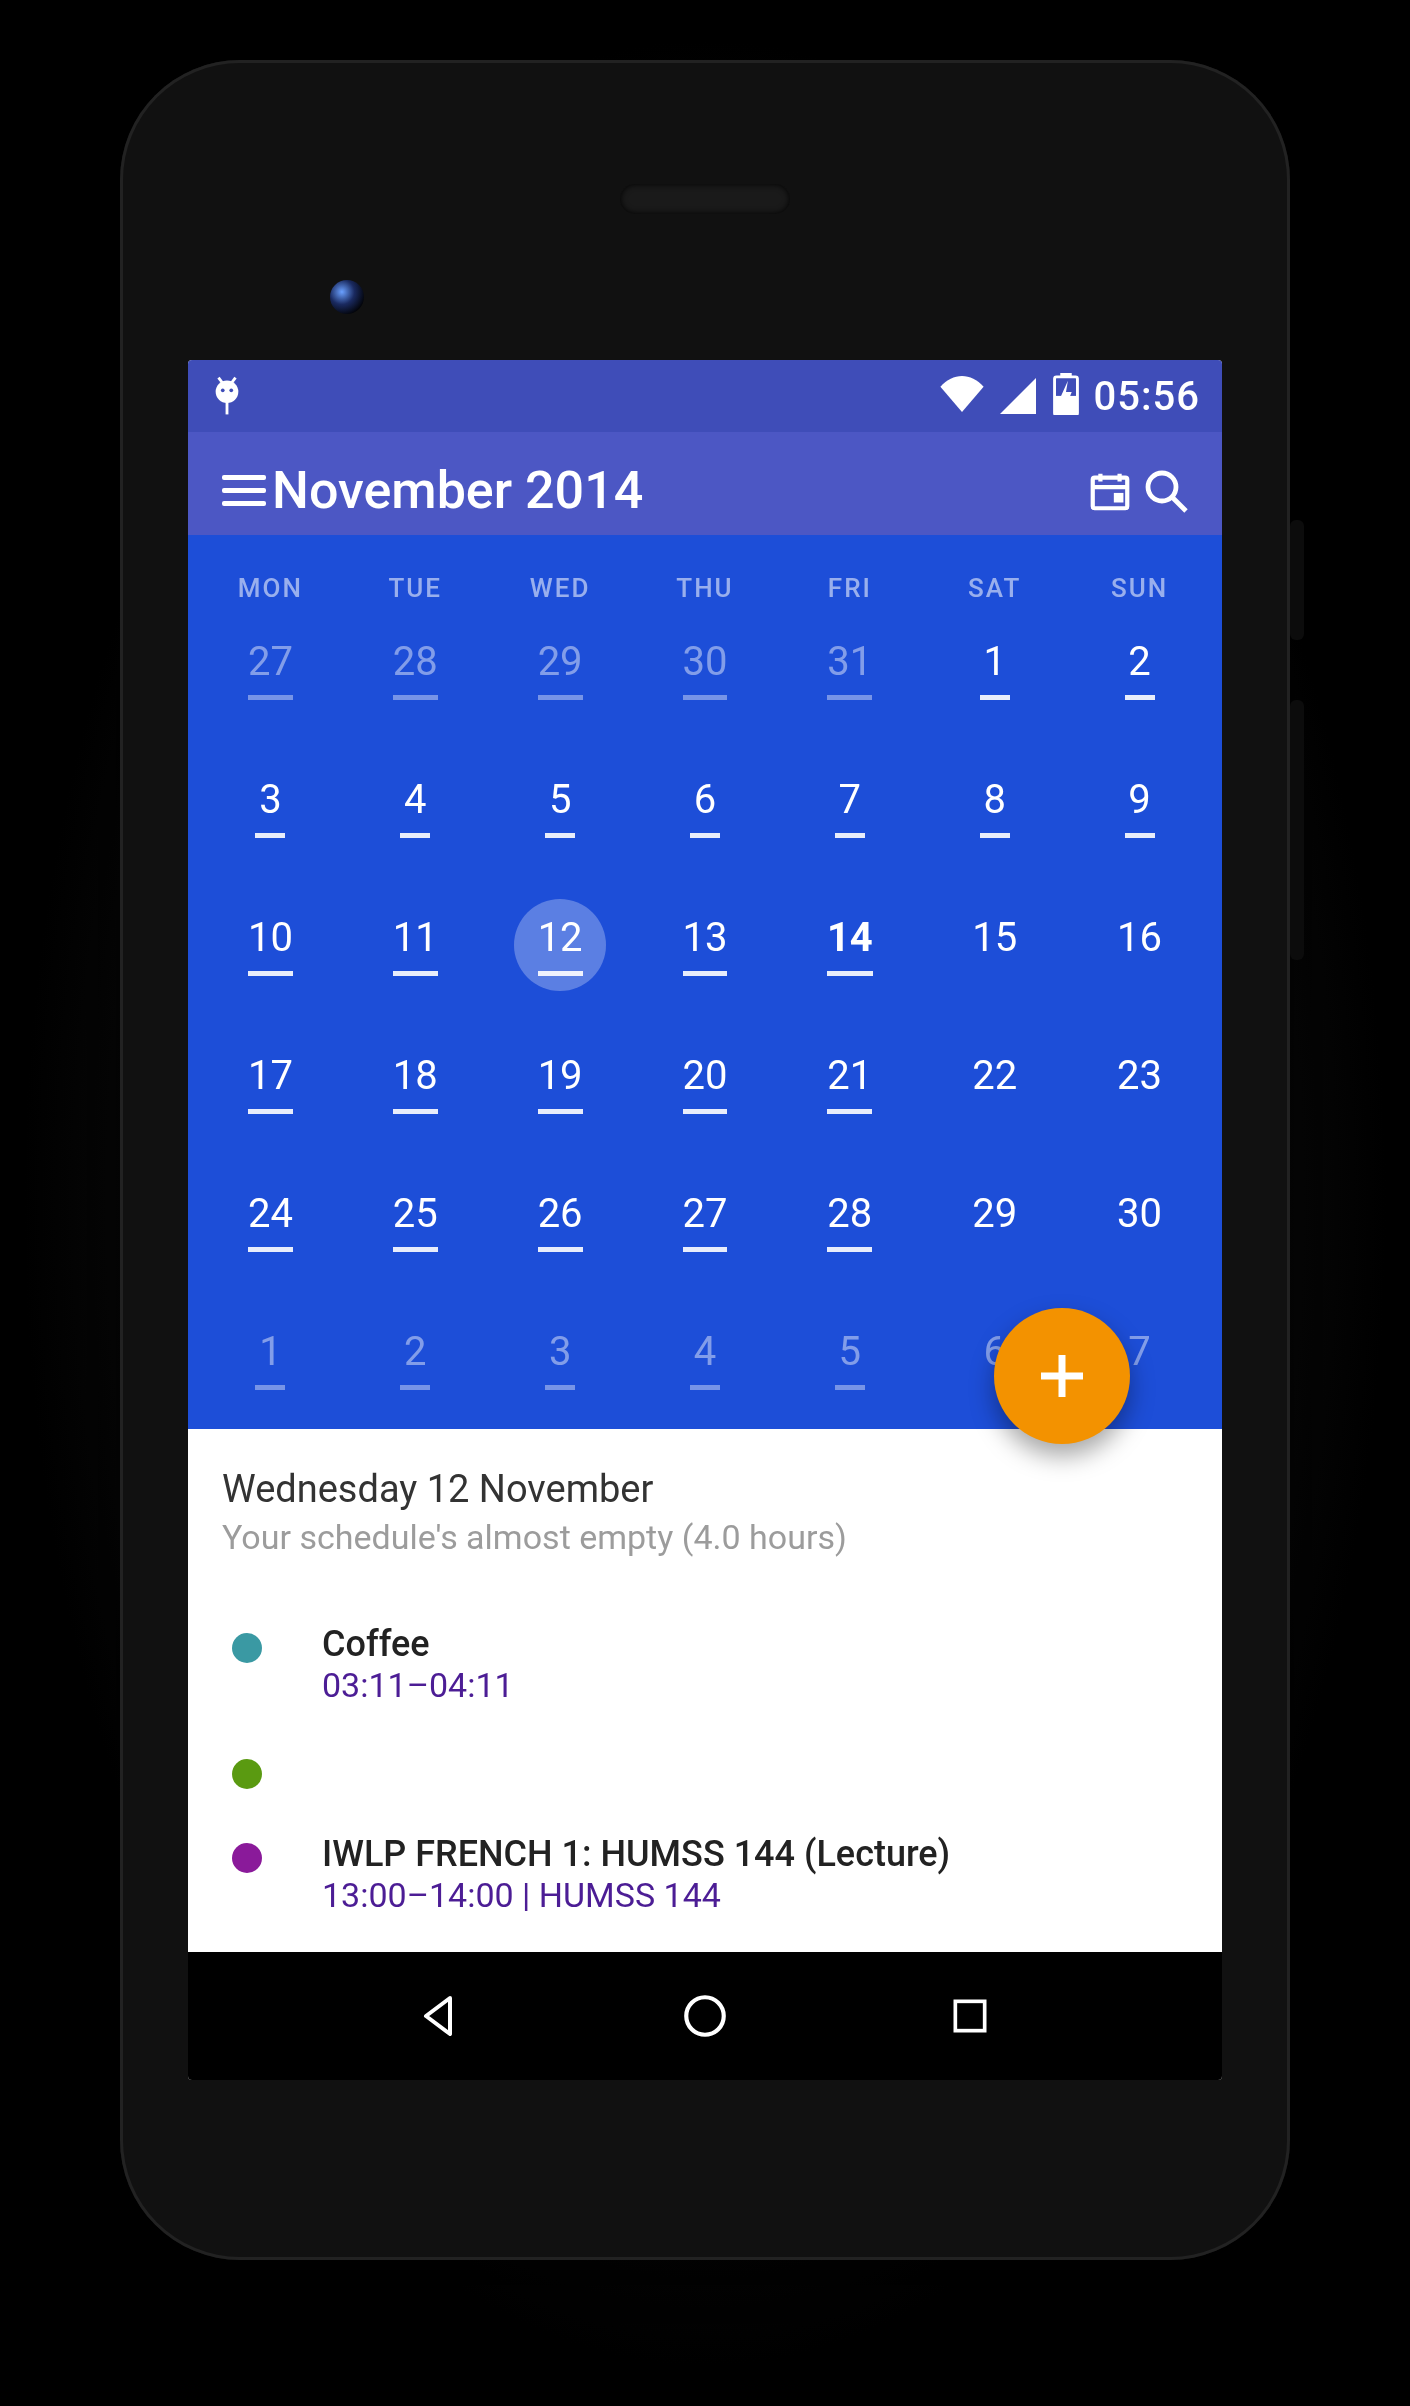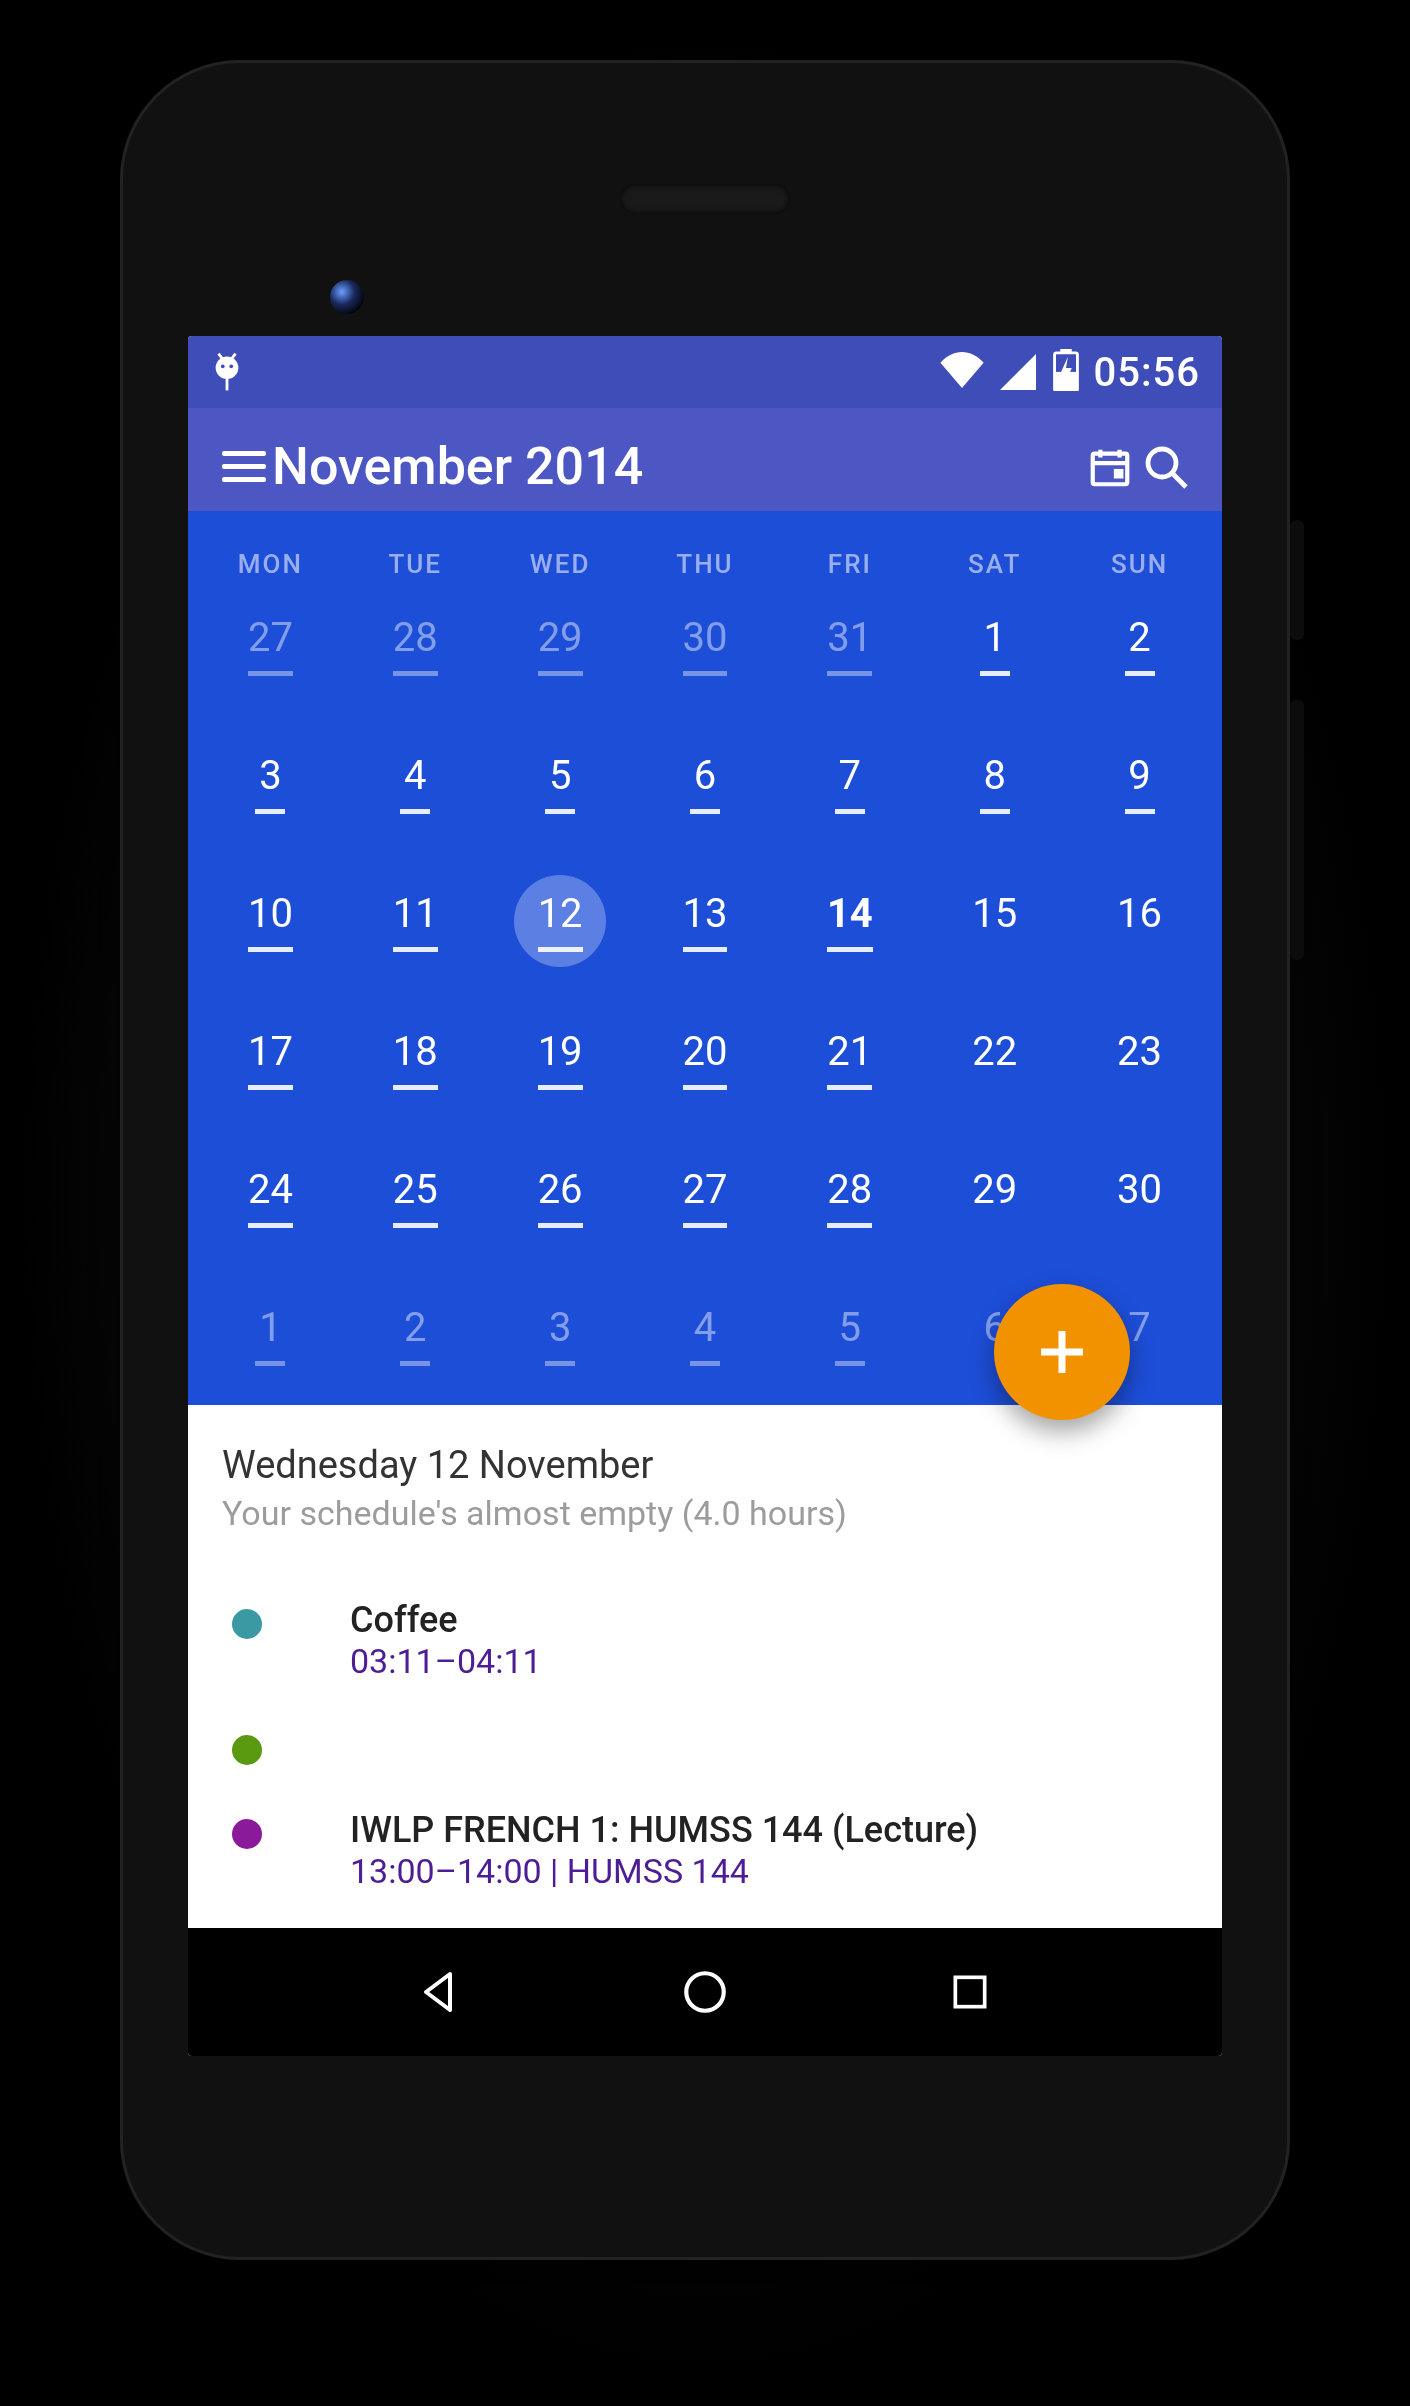--- a/index.html
+++ b/index.html
@@ -25,21 +25,21 @@
   }
   .cam {
     position: absolute; left: 210px; top: 220px;
     width: 34px; height: 34px; border-radius: 50%;
     background: radial-gradient(circle at 35% 35%, #6aa0ff 0%, #1a2a60 40%, #000 80%);
   }
 
   
   .screen {
     position: absolute;
-    left: 68px; top: 276px;
+    left: 68px; top: 300px;
     width: 1034px; height: 1720px;
     background: #fff;
     overflow: hidden;
     border-radius: 4px;
   }
 
   
   .statusbar {
     position: relative;
     height: 72px;
@@ -104,21 +104,21 @@
     display:flex; align-items:center; justify-content:center;
     z-index: 10; cursor:pointer;
   }
   .fab svg { display:block; }
 
   
   .agenda { background:#fff; padding: 38px 34px 20px 34px; }
   .agenda-title { font-size: 38px; color:#333; font-weight:400; }
   .agenda-sub { font-size: 34px; color:#9c9c9c; margin-top: 6px; }
   .events { margin-top: 44px; }
-  .evt { display:flex; align-items:flex-start; gap: 88px; padding: 22px 0; cursor:pointer; }
+  .evt { display:flex; align-items:flex-start; gap: 60px; padding: 22px 0; cursor:pointer; }
   .dot { width:30px; height:30px; border-radius:50%; margin-top:10px; margin-left:10px; flex-shrink:0; }
   .evt-body { flex:1; min-width:0; }
   .evt-title { font-size: 36px; color:#222; font-weight:500; white-space:nowrap; overflow:hidden; text-overflow:ellipsis; }
   .evt-sub { font-size: 34px; color:#4c1d95; margin-top:0; }
 
   
   .navbar {
     position:absolute; left:0; right:0; bottom:0; height:128px;
     background:#000; display:flex; align-items:center; justify-content:space-around;
     padding: 0 120px;

